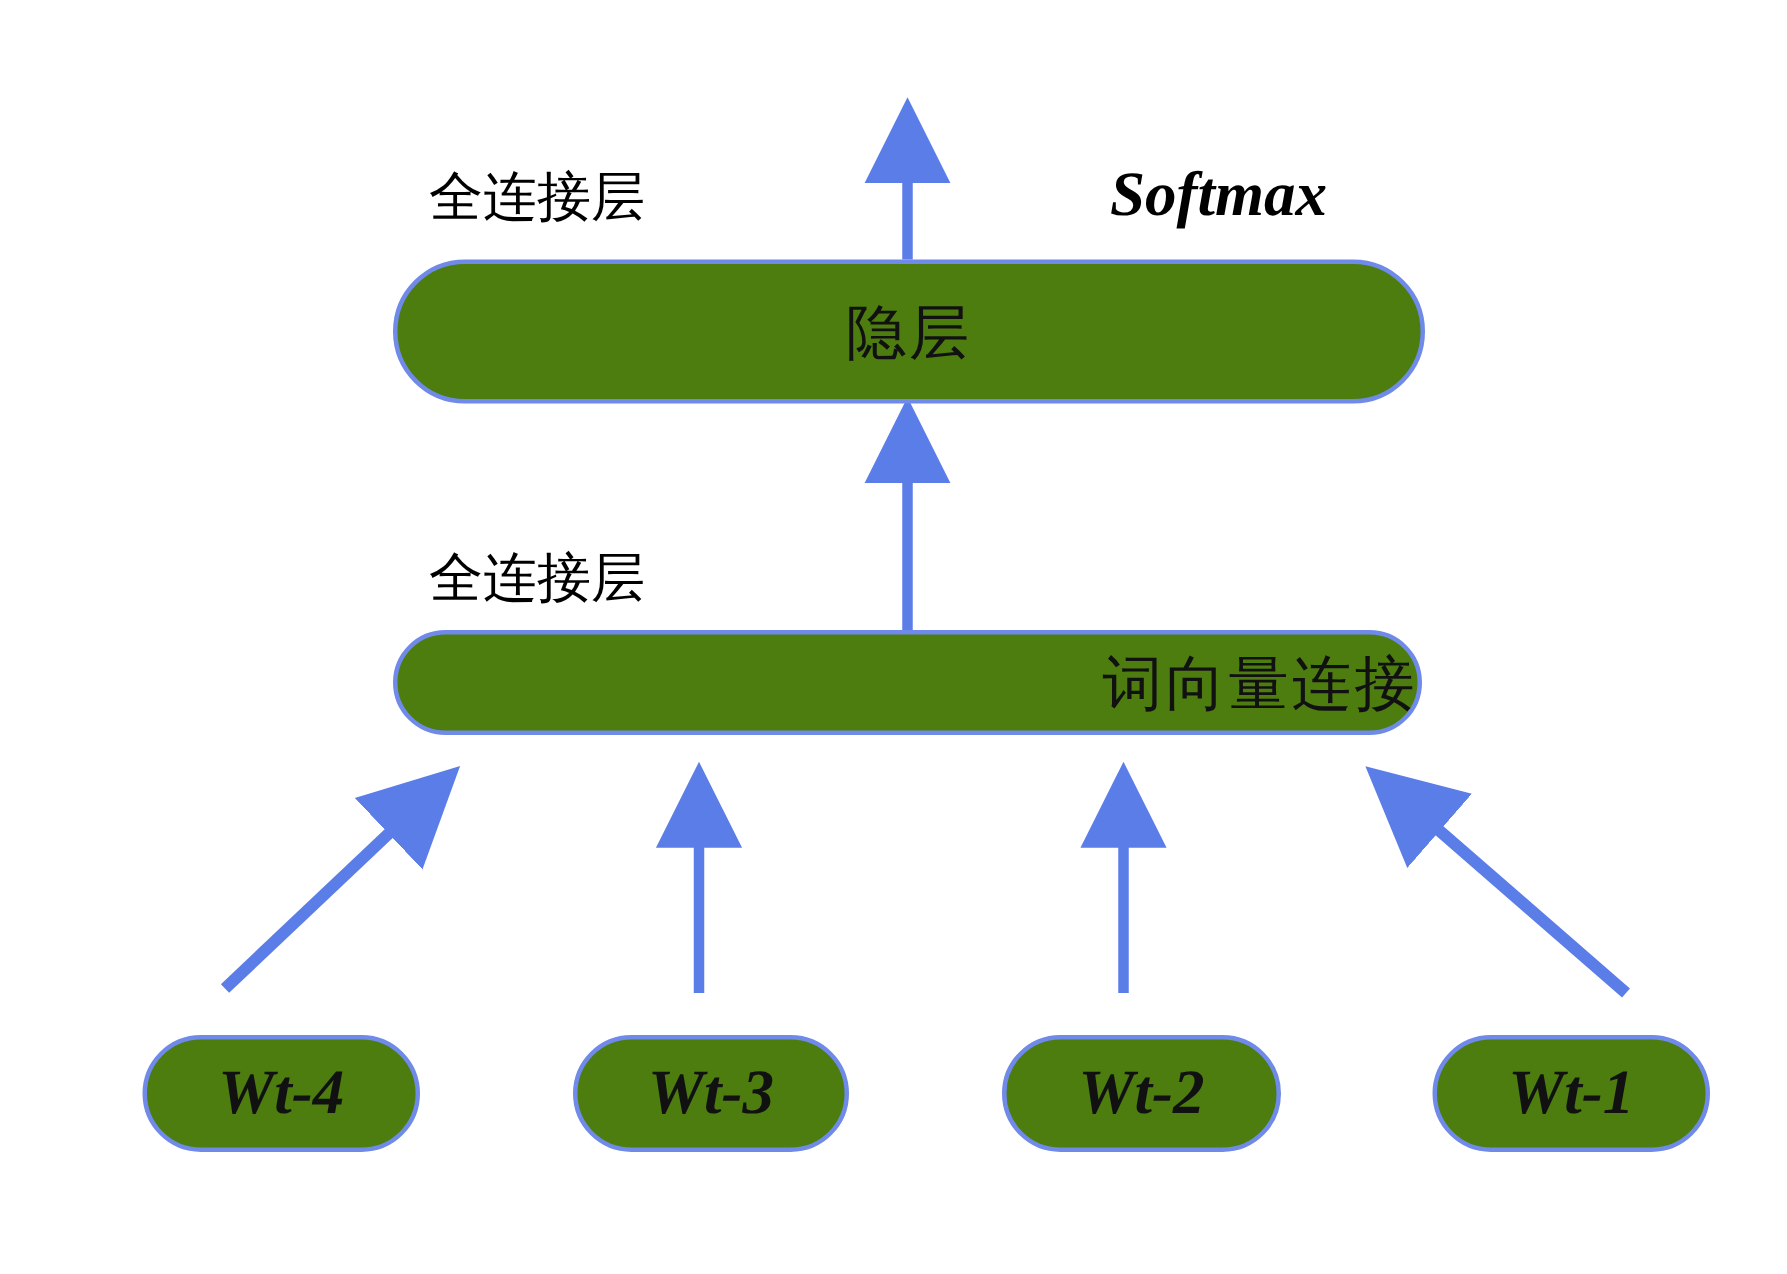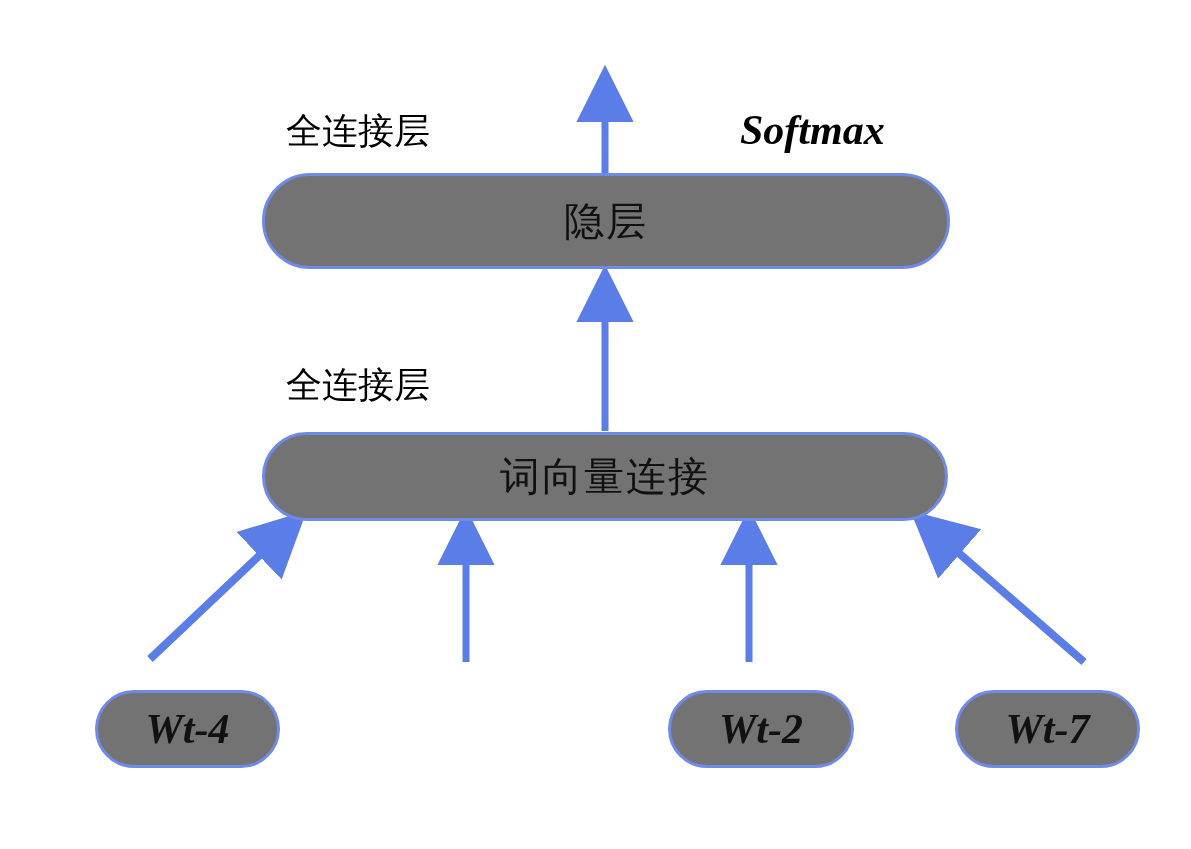--- a/index.html
+++ b/index.html
@@ -21,21 +21,21 @@
     position: absolute;
     left: 0;
     top: 0;
     width: 1191px;
     height: 849px;
     pointer-events: none;
   }
   .node {
     position: absolute;
     box-sizing: border-box;
-    background: #737373;
+    background: #4d7c0f;
     border: 3px solid #6f8ae8;
     display: flex;
     align-items: center;
     justify-content: center;
     color: #111111;
     z-index: 2;
   }
   .layer-box {
     border-radius: 48px;
     font-size: 40px;
@@ -115,35 +115,38 @@
 
     <g>
       <line x1="1084" y1="662" x2="938" y2="535" stroke="#5b7de8" stroke-width="8" marker-end="url(#ah)"></line>
     </g>
   </svg>
 
   <div class="node layer-box" style="left:262px; top:173px; width:688px; height:96px;">
     <span>隐层</span>
   </div>
 
-  <div class="node layer-box" style="left:262px; top:432px; width:686px; height:89px;">
+  <div class="node layer-box" style="left:262px; top:420px; width:686px; height:70px;justify-content:flex-end;">
     <span>词向量连接</span>
   </div>
 
   <div class="node word-node" style="left:95px; top:670px; width:185px; height:78px;">
     <span>Wt-4</span>
   </div>
 
+  <div class="node word-node" style="left:382px; top:670px; width:184px; height:78px;">
+    <span>Wt-3</span>
+  </div>
 
   <div class="node word-node" style="left:668px; top:670px; width:186px; height:78px;justify-content:center;">
     <span>Wt-2</span>
   </div>
 
   <div class="node word-node" style="left:955px; top:670px; width:185px; height:78px;">
-    <span>Wt-7</span>
+    <span>Wt-1</span>
   </div>
 
   <div class="plain-label" style="left:286px; top:112px;">全连接层</div>
 
   <div class="act-label" style="left:740px; top:106px;font-style:italic;">Softmax</div>
 
   <div class="plain-label" style="left:286px; top:366px;">全连接层</div>
 
 
 

